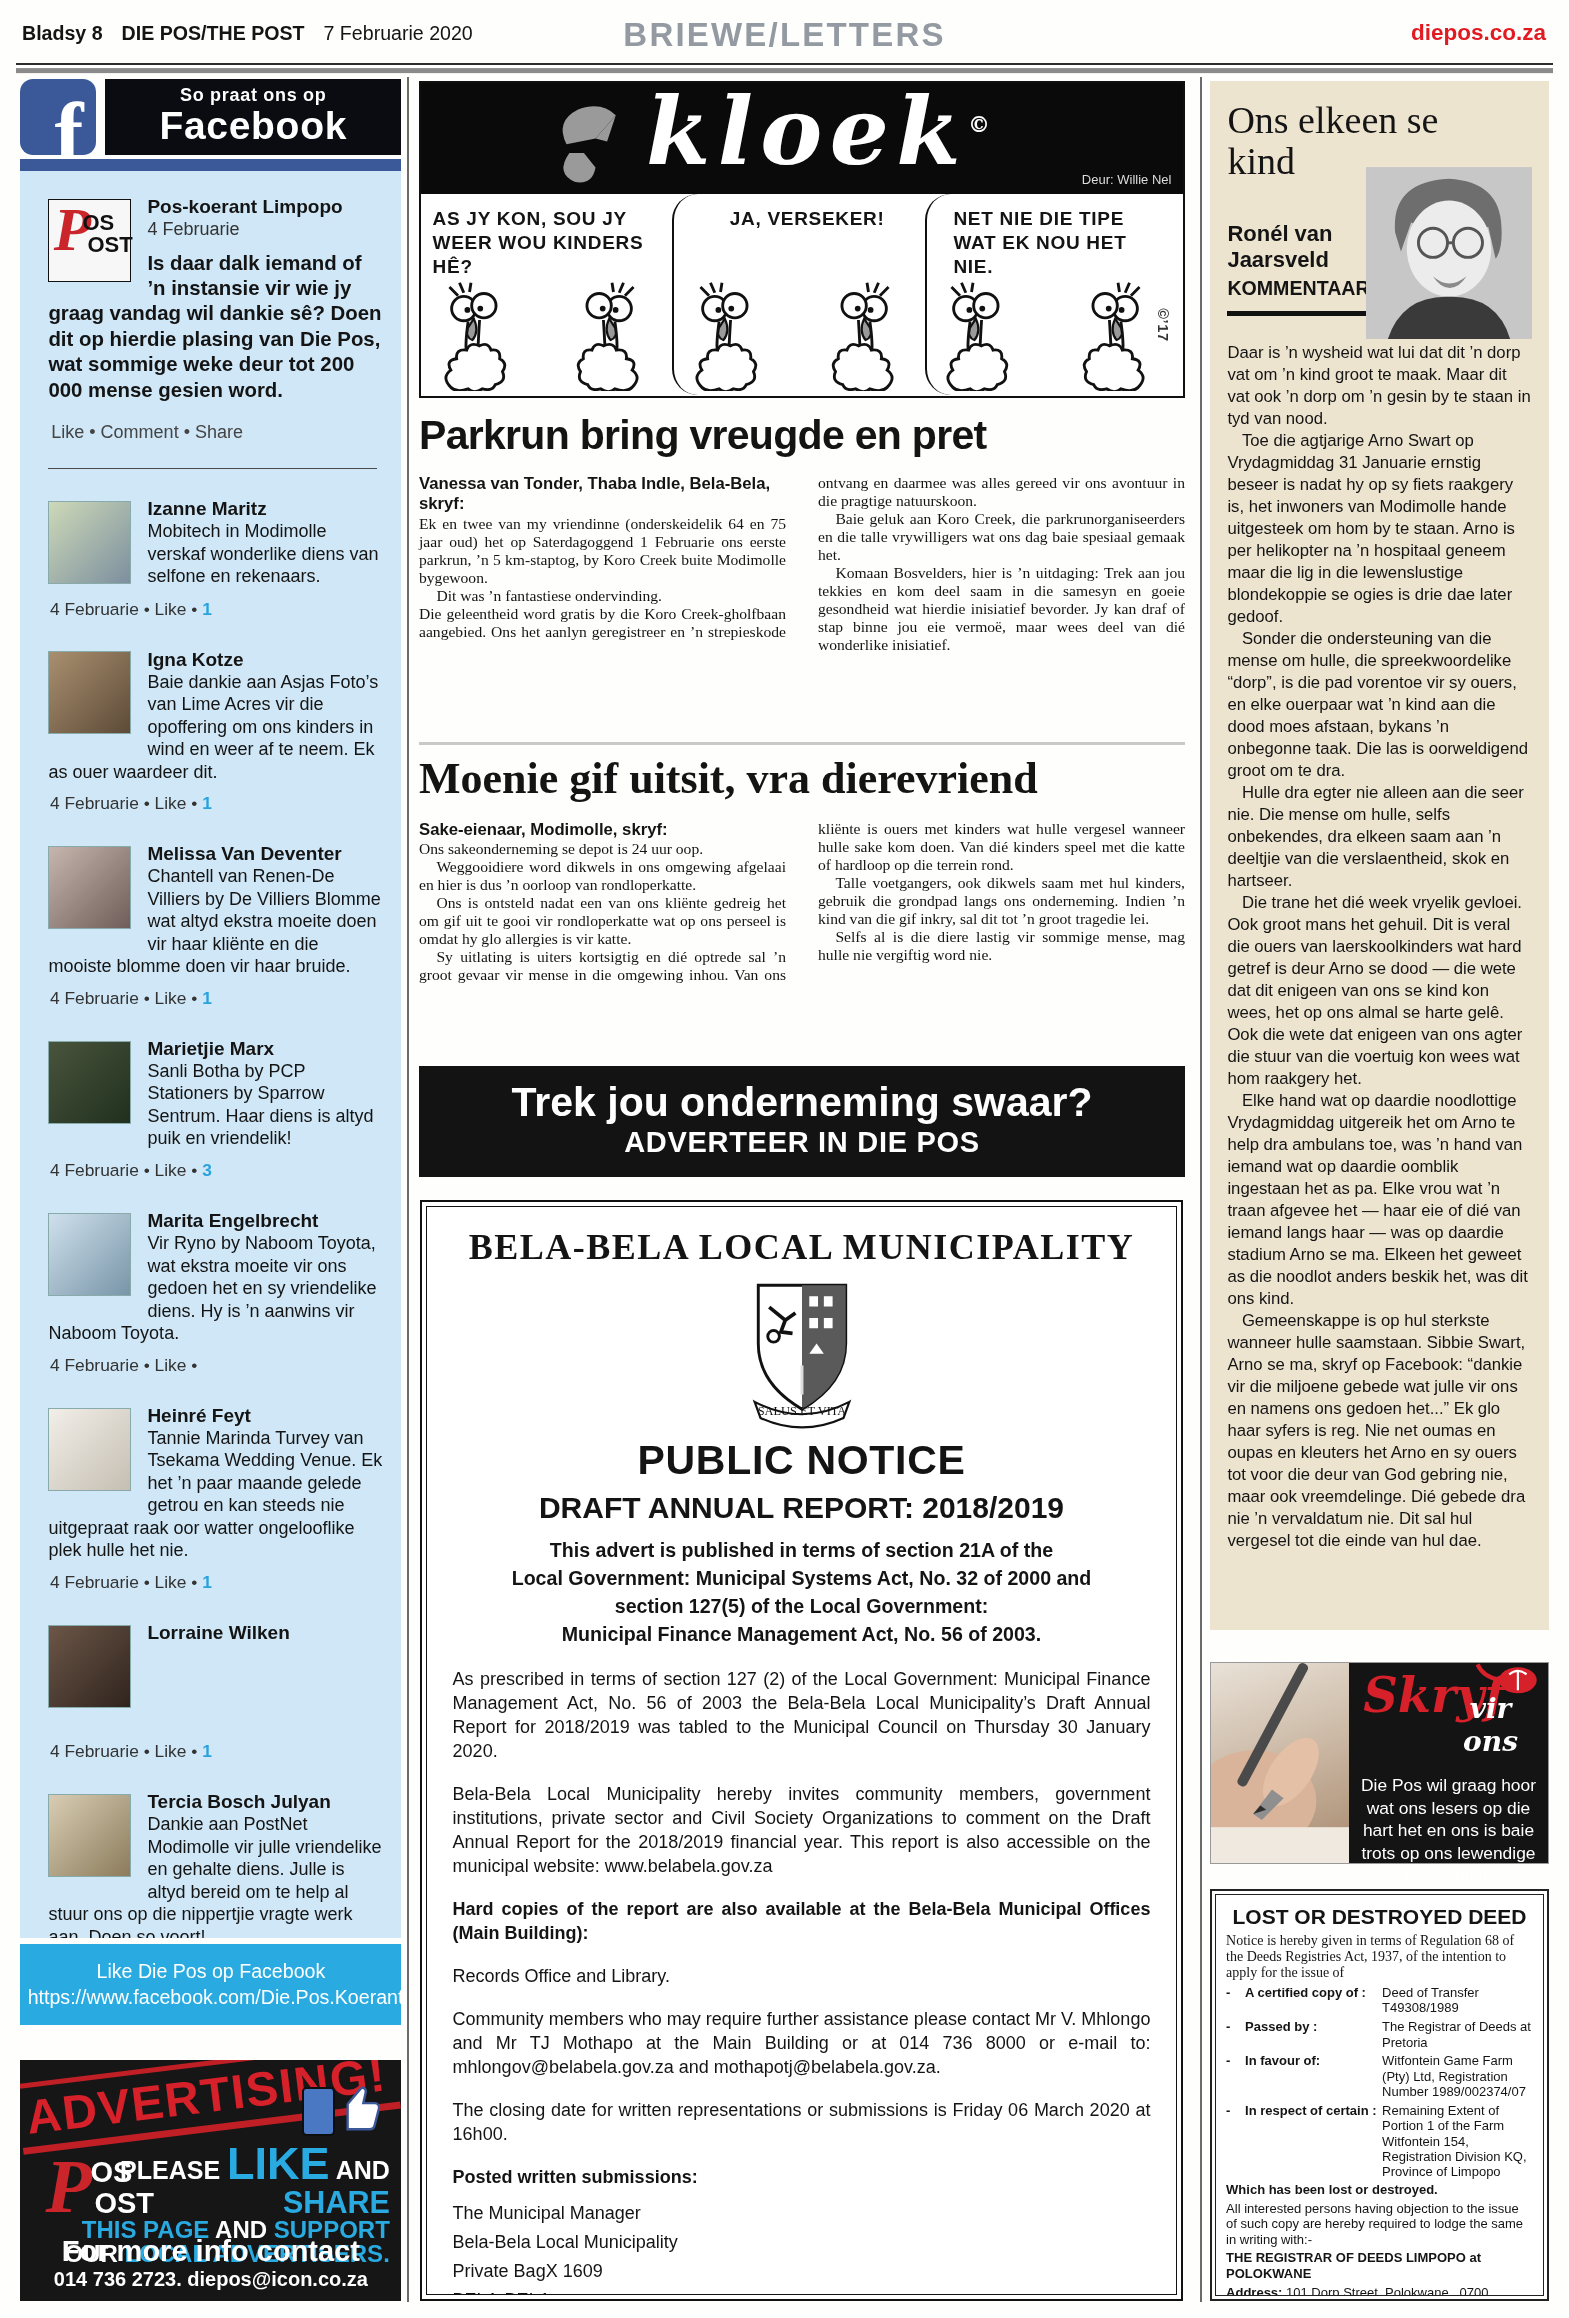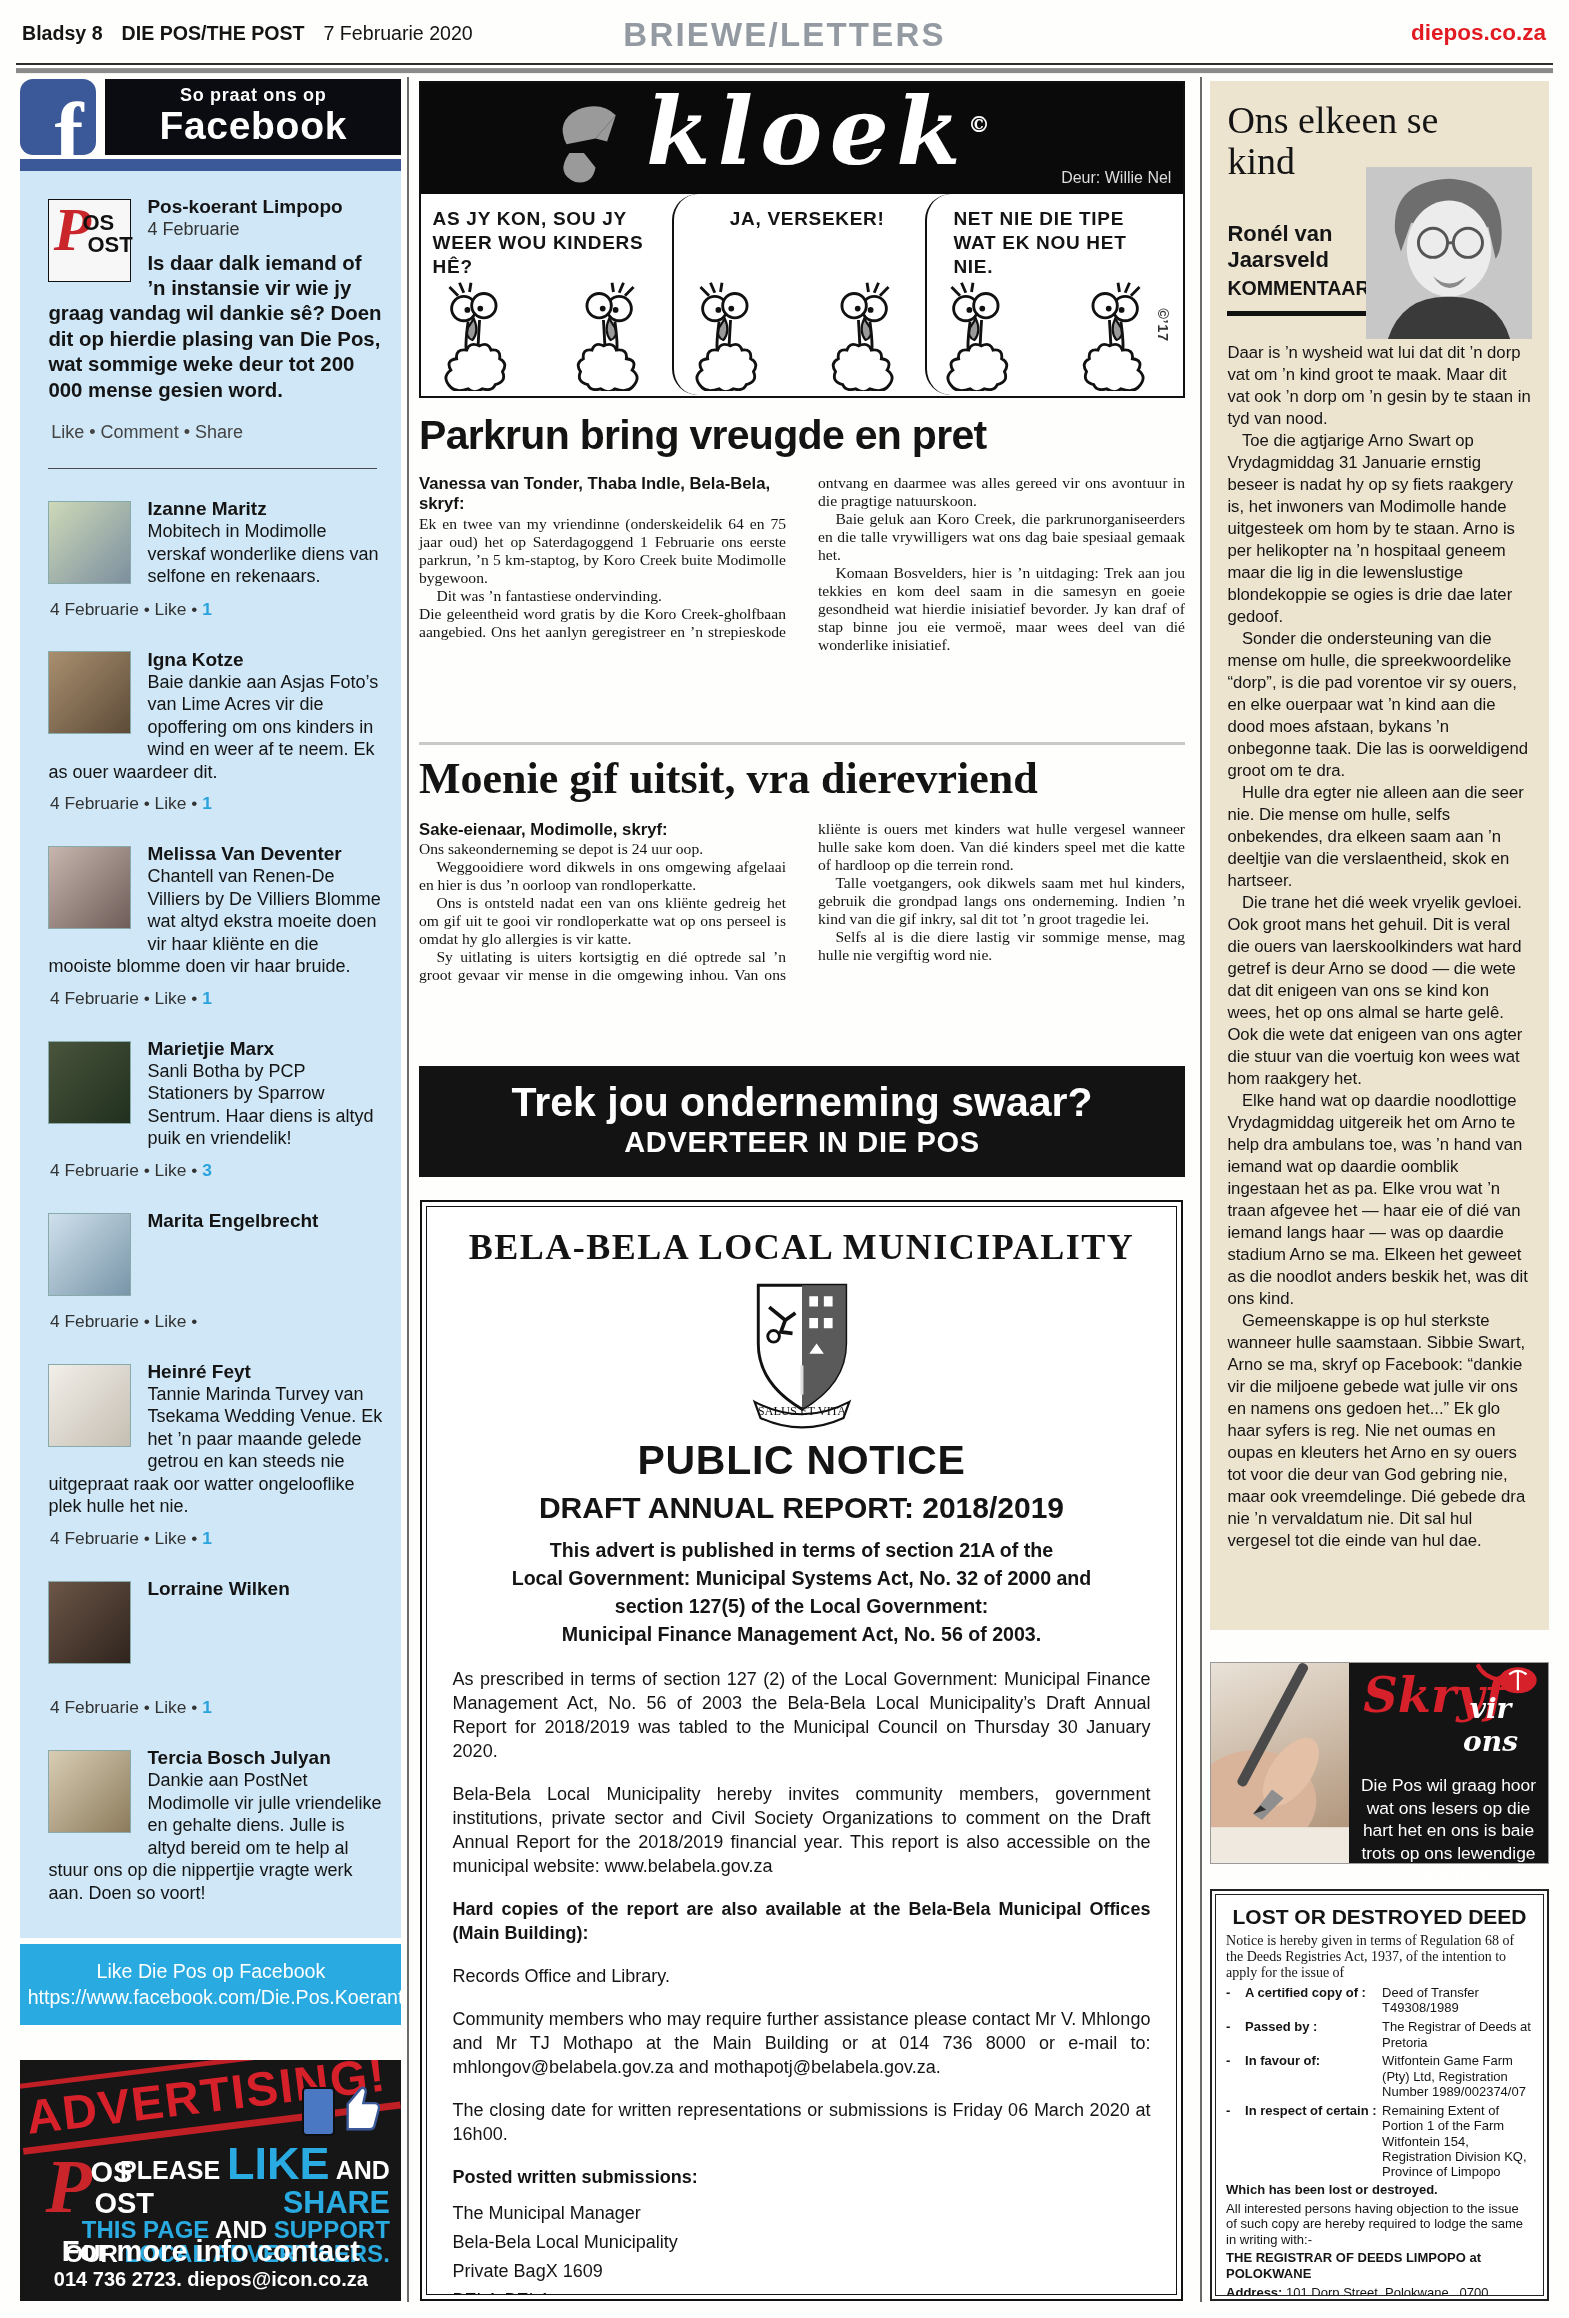--- a/index.html
+++ b/index.html
@@ -67,21 +67,21 @@
   .adcontact{position:absolute;left:0;right:0;bottom:10.2px;text-align:center;font-weight:bold;}
   .adcontact .l1{font-size:29px;} .adcontact .l2{font-size:20px;}
   
   .comic{position:absolute;left:419px;top:81px;width:766px;height:317px;border:2.9px solid #101010;
          box-sizing:border-box;background:#fff;}
   .comic-banner{height:111px;background:#0a0a0a;position:relative;color:#fff;}
   .kloek{position:absolute;left:225px;top:-5.8px;font-family:"DejaVu Serif",serif;font-style:italic;
          font-weight:bold;font-size:93px;letter-spacing:7.3px;}
   .kloek sup{font-size:22px;letter-spacing:0;}
   .kleaf{position:absolute;left:131px;top:5.8px;}
-  .credit{position:absolute;right:11.6px;bottom:7.3px;font-size:16px;color:#ddd;}
+  .credit{position:absolute;right:11.6px;bottom:7.3px;font-size:13px;color:#ddd;}
   .panels{display:flex;height:201px;}
   .panel{flex:1;position:relative;padding:13px 11.6px;box-sizing:border-box;font-weight:700;
          font-size:19px;line-height:24px;letter-spacing:0.7px;}
   .panel + .panel{border-left:2.9px solid #101010;border-radius:26px;}
   .chick{position:absolute;bottom:4.4px;}
   .sig{position:absolute;right:2.9px;bottom:58px;font-size:14.5px;transform:rotate(90deg);color:#333;}
   .h1-park{position:absolute;left:419px;top:412px;width:766px;font-size:41px;font-weight:800;
            letter-spacing:-0.7px;}
   .artbody{position:absolute;left:419px;width:766px;columns:2;column-gap:32px;
            font-family:"Liberation Serif",serif;font-size:15.6px;line-height:18px;text-align:justify;}
@@ -225,20 +225,21 @@
       <div class="cmt">
         <div class="avatar av4"></div>
         <div class="cname">Marietjie Marx</div>
         <div class="ctext">Sanli Botha by PCP Stationers by Sparrow Sentrum. Haar diens is altyd puik en vriendelik!</div>
         <div class="cmeta"><span>4 Februarie • Like •</span> <span class="lk">3</span></div>
       </div>
 
       <div class="cmt">
         <div class="avatar av5"></div>
         <div class="cname">Marita Engelbrecht</div>
+        <div class="ctext">Vir Ryno by Naboom Toyota, wat ekstra moeite vir ons gedoen het en sy vriendelike diens. Hy is ’n aanwins vir Naboom Toyota.</div>
         <div class="cmeta"><span>4 Februarie • Like •</span> <span class="lk"></span></div>
       </div>
 
       <div class="cmt">
         <div class="avatar av6"></div>
         <div class="cname">Heinré Feyt</div>
         <div class="ctext">Tannie Marinda Turvey van Tsekama Wedding Venue. Ek het ’n paar maande gelede getrou en kan steeds nie uitgepraat raak oor watter ongelooflike plek hulle het nie.</div>
         <div class="cmeta"><span>4 Februarie • Like •</span> <span class="lk">1</span></div>
       </div>
 

